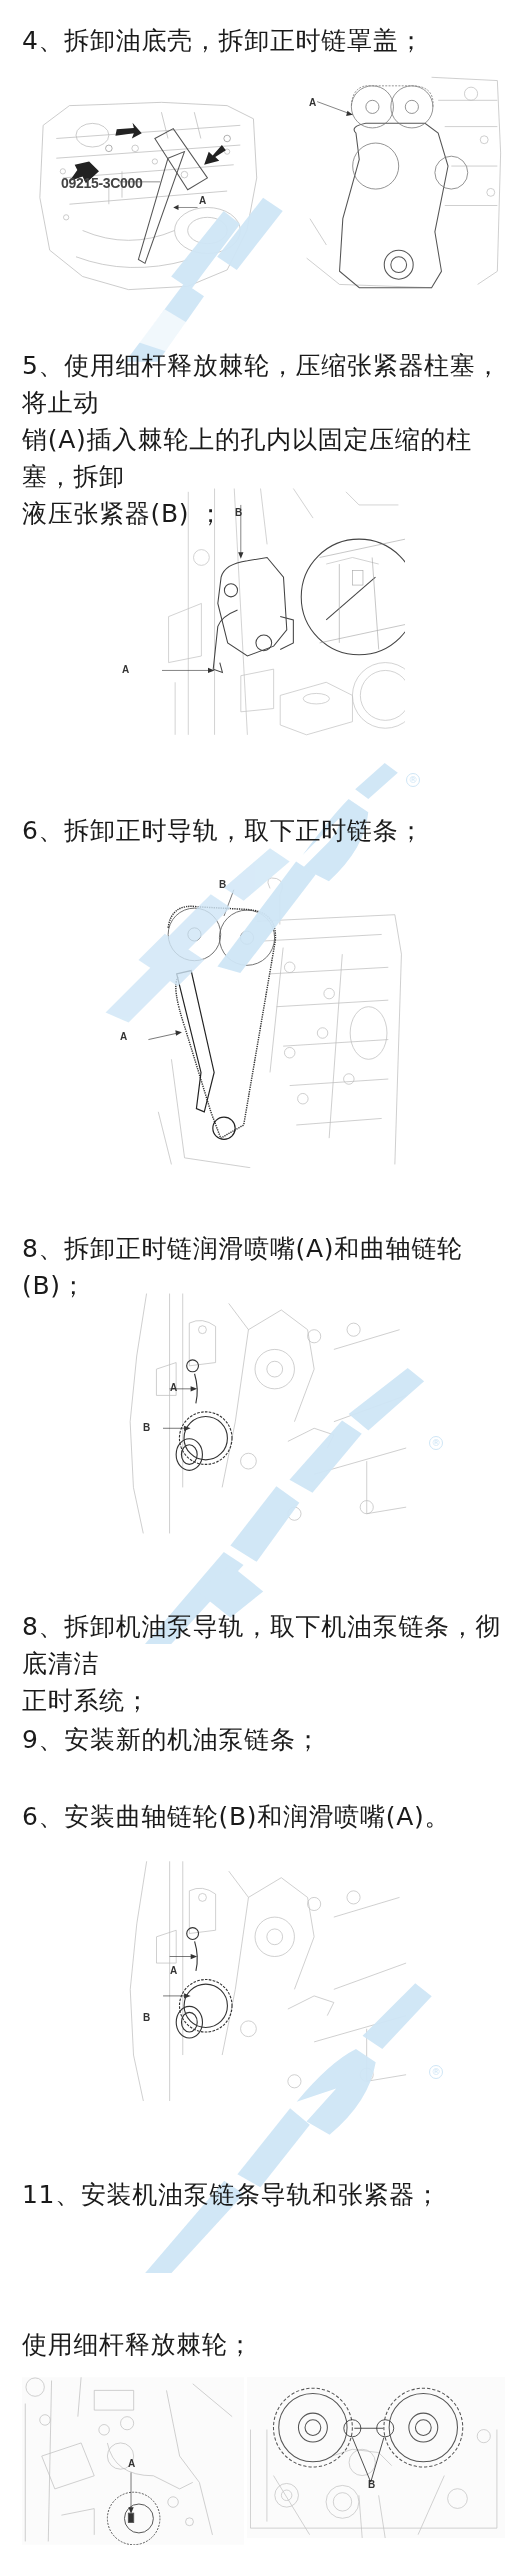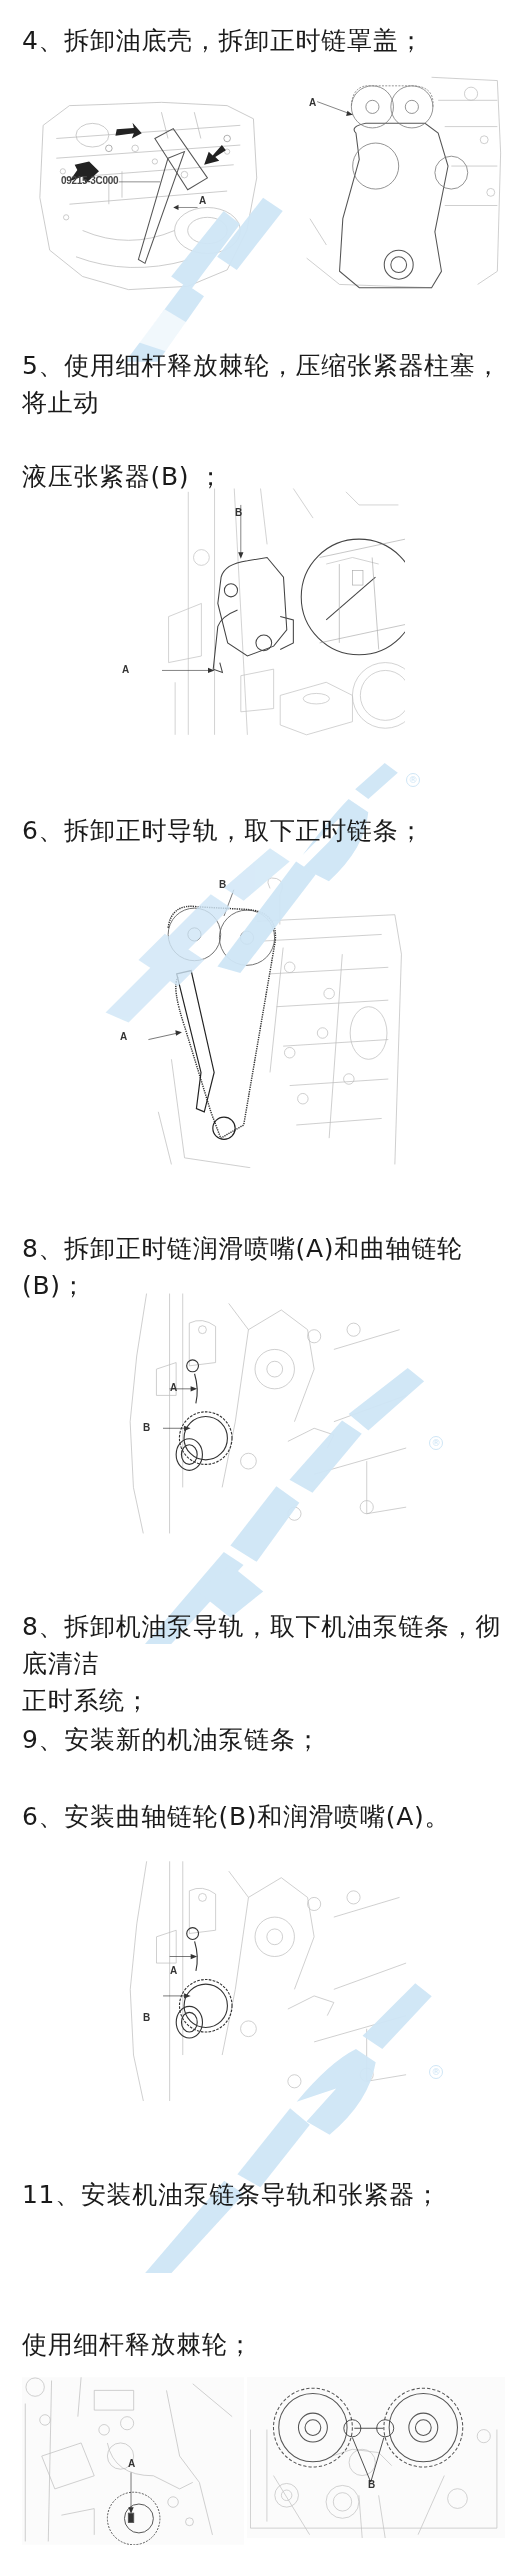--- a/index.html
+++ b/index.html
@@ -5,21 +5,21 @@
   html, body { margin: 0; padding: 0; background: #ffffff; }
   body { width: 526px; height: 2576px; position: relative; overflow: hidden;
          font-family: "DejaVu Sans", "Liberation Sans", sans-serif; color: #1a1a1a; }
   .step { position: absolute; left: 22px; width: 487px; font-size: 25px; line-height: 37px;
           letter-spacing: 0.7px; margin: 0; z-index: 3; }
   .fig { position: absolute; z-index: 1; }
   .fig svg { width: 100%; height: 100%; display: block; }
   .callout { position: absolute; font-family: "Liberation Sans", sans-serif; font-weight: bold;
              font-size: 10px; color: #333; z-index: 2; }
   .partno { position: absolute; font-family: "Liberation Sans", sans-serif; font-weight: bold;
-            font-size: 10px; color: #444; z-index: 2; letter-spacing: -0.3px; }
+            font-size: 14px; color: #444; z-index: 2; letter-spacing: -0.3px; }
   .watermark { position: absolute; z-index: 2; pointer-events: none; opacity: 0.95; }
   .watermark svg { width: 100%; height: 100%; display: block; }
   .reg { position: absolute; font-family: "DejaVu Sans", sans-serif; font-size: 9.2px;
          color: #cfe6f6; z-index: 2; width: 12px; height: 12px; border: 1.3px solid #cfe6f6;
          border-radius: 50%; text-align: center; line-height: 12px; }
 </style>
 </head>
 <body>
 
 <p class="step" style="top:22.4px">
@@ -86,21 +86,21 @@
         <circle cx="230" cy="150" r="25"></circle>
     </g>
     <line x1="26" y1="42" x2="80" y2="62" stroke="#444" stroke-width="1"></line>
     <path d="M80 62 L72 56 L70 64 Z" fill="#333"></path>
   </svg>
 </div>
 <span class="callout" style="left:309px; top:97px;">A</span>
 
 <p class="step" style="top:347px">
   <span>5、使用细杆释放棘轮，压缩张紧器柱塞，将止动</span><br>
-  <br>
+  <span>销(A)插入棘轮上的孔内以固定压缩的柱塞，拆卸</span><br>
   <span>液压张紧器(B) ；</span>
 </p>
 
 <div class="fig" style="left:162px; top:485px; width:243px; height:254px;">
   <svg viewBox="0 0 370 386">
     <g fill="none" stroke="#c2c2c2" stroke-width="1.1">
       <path d="M20 300 L20 380 M40 10 L40 380 M80 5 L80 380 M110 5 L130 380 M150 5 L160 90 M200 5 L230 50 M280 10 L300 30 L360 30"></path>
       <path d="M10 200 L60 180 L60 260 L10 270 Z"></path>
       <path d="M120 290 L170 280 L170 340 L120 345 Z"></path>
       <path d="M180 320 L250 300 L290 320 L290 360 L220 380 L180 365 Z"></path>

